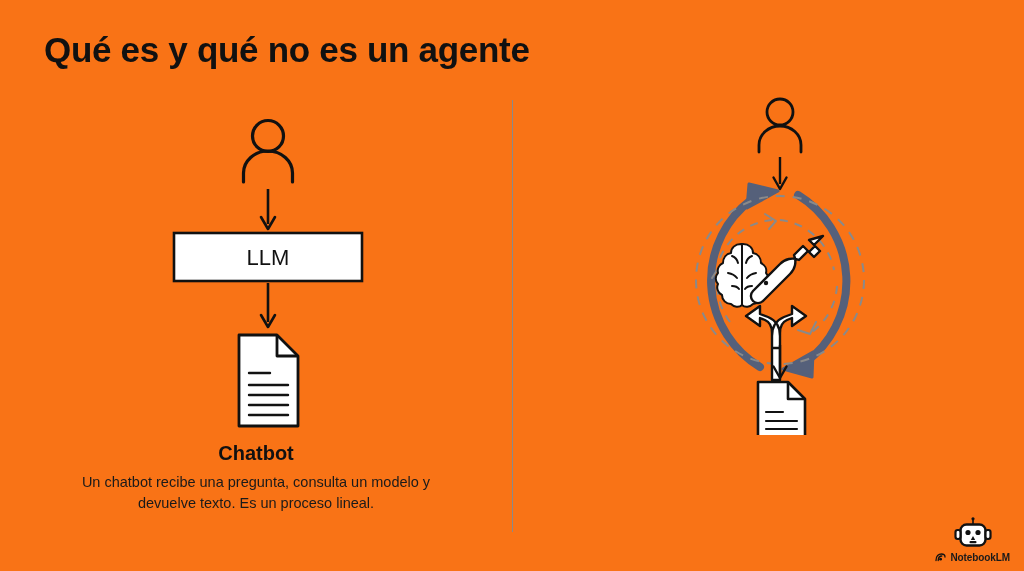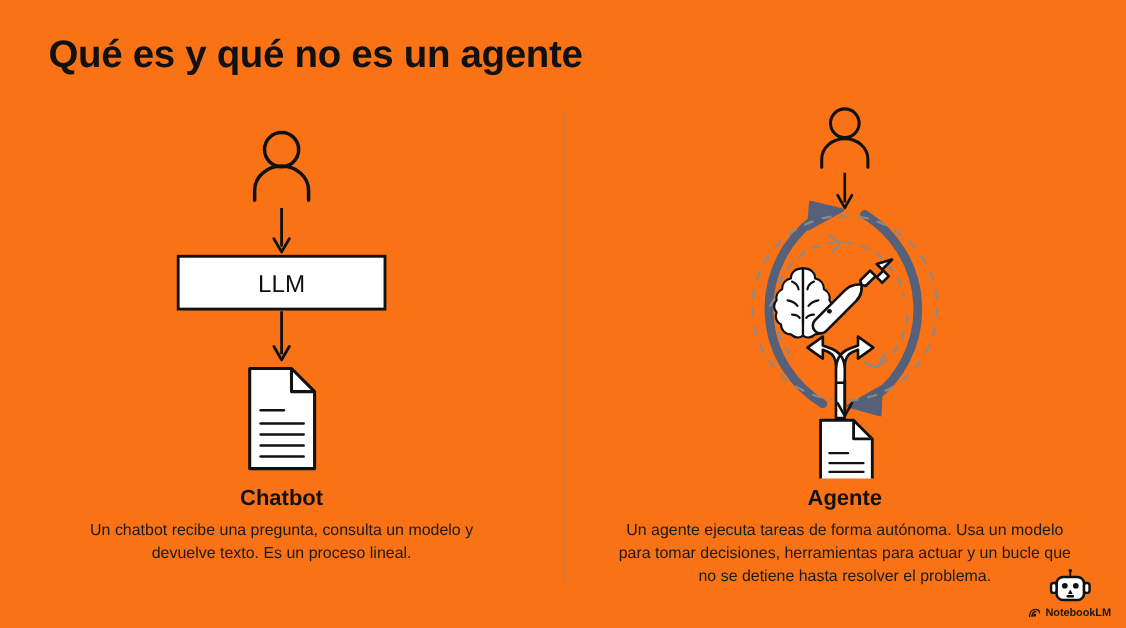--- a/index.html
+++ b/index.html
@@ -42,21 +42,21 @@
   .panel {
     position: absolute;
     top: 90px;
     height: 460px;
   }
   .panel-left  { left: 24px;  width: 464px; }
   .panel-right { left: 536px; width: 464px; }
 
   .figure {
     position: absolute;
-    left: 0;
+    left: 12px;
     top: 0;
     width: 100%;
     height: 350px;
   }
   .figure svg { display: block; margin: 0 auto; }
 
   .caption-block {
     position: absolute;
     left: 0;
     width: 100%;
@@ -250,24 +250,20 @@
             <line x1="146" y1="322" x2="163" y2="322"></line>
             <line x1="146" y1="331" x2="177" y2="331"></line>
             <line x1="146" y1="339" x2="177" y2="339"></line>
             <line x1="146" y1="347" x2="177" y2="347"></line>
             <line x1="146" y1="355" x2="177" y2="355"></line>
           </g>
         </g>
       </svg>
     </div>
 
-    <div class="caption-block caption-right">
-      <div class="caption-title">Agente</div>
-      <div class="caption-desc">Un agente ejecuta tareas de forma autónoma. Usa un modelo para tomar decisiones, herramientas para actuar y un bucle que no se detiene hasta resolver el problema.</div>
-    </div>
   </div>
 
   <div class="watermark">
     <svg width="40" height="34" viewBox="0 0 40 34" fill="none" xmlns="http://www.w3.org/2000/svg">
       <line x1="20" y1="1.5" x2="20" y2="7" stroke="#111111" stroke-width="1.6" stroke-linecap="round"></line>
       <circle cx="20" cy="1.8" r="1.6" fill="#111111"></circle>
       <rect x="7.5" y="7.5" width="25" height="21" rx="6" stroke="#111111" stroke-width="2.4" fill="#ffffff"></rect>
       <rect x="2.5" y="13" width="5" height="9" rx="2.2" stroke="#111111" stroke-width="2.2" fill="#ffffff"></rect>
       <rect x="32.5" y="13" width="5" height="9" rx="2.2" stroke="#111111" stroke-width="2.2" fill="#ffffff"></rect>
       <circle cx="15" cy="15.5" r="2.6" fill="#111111"></circle>

